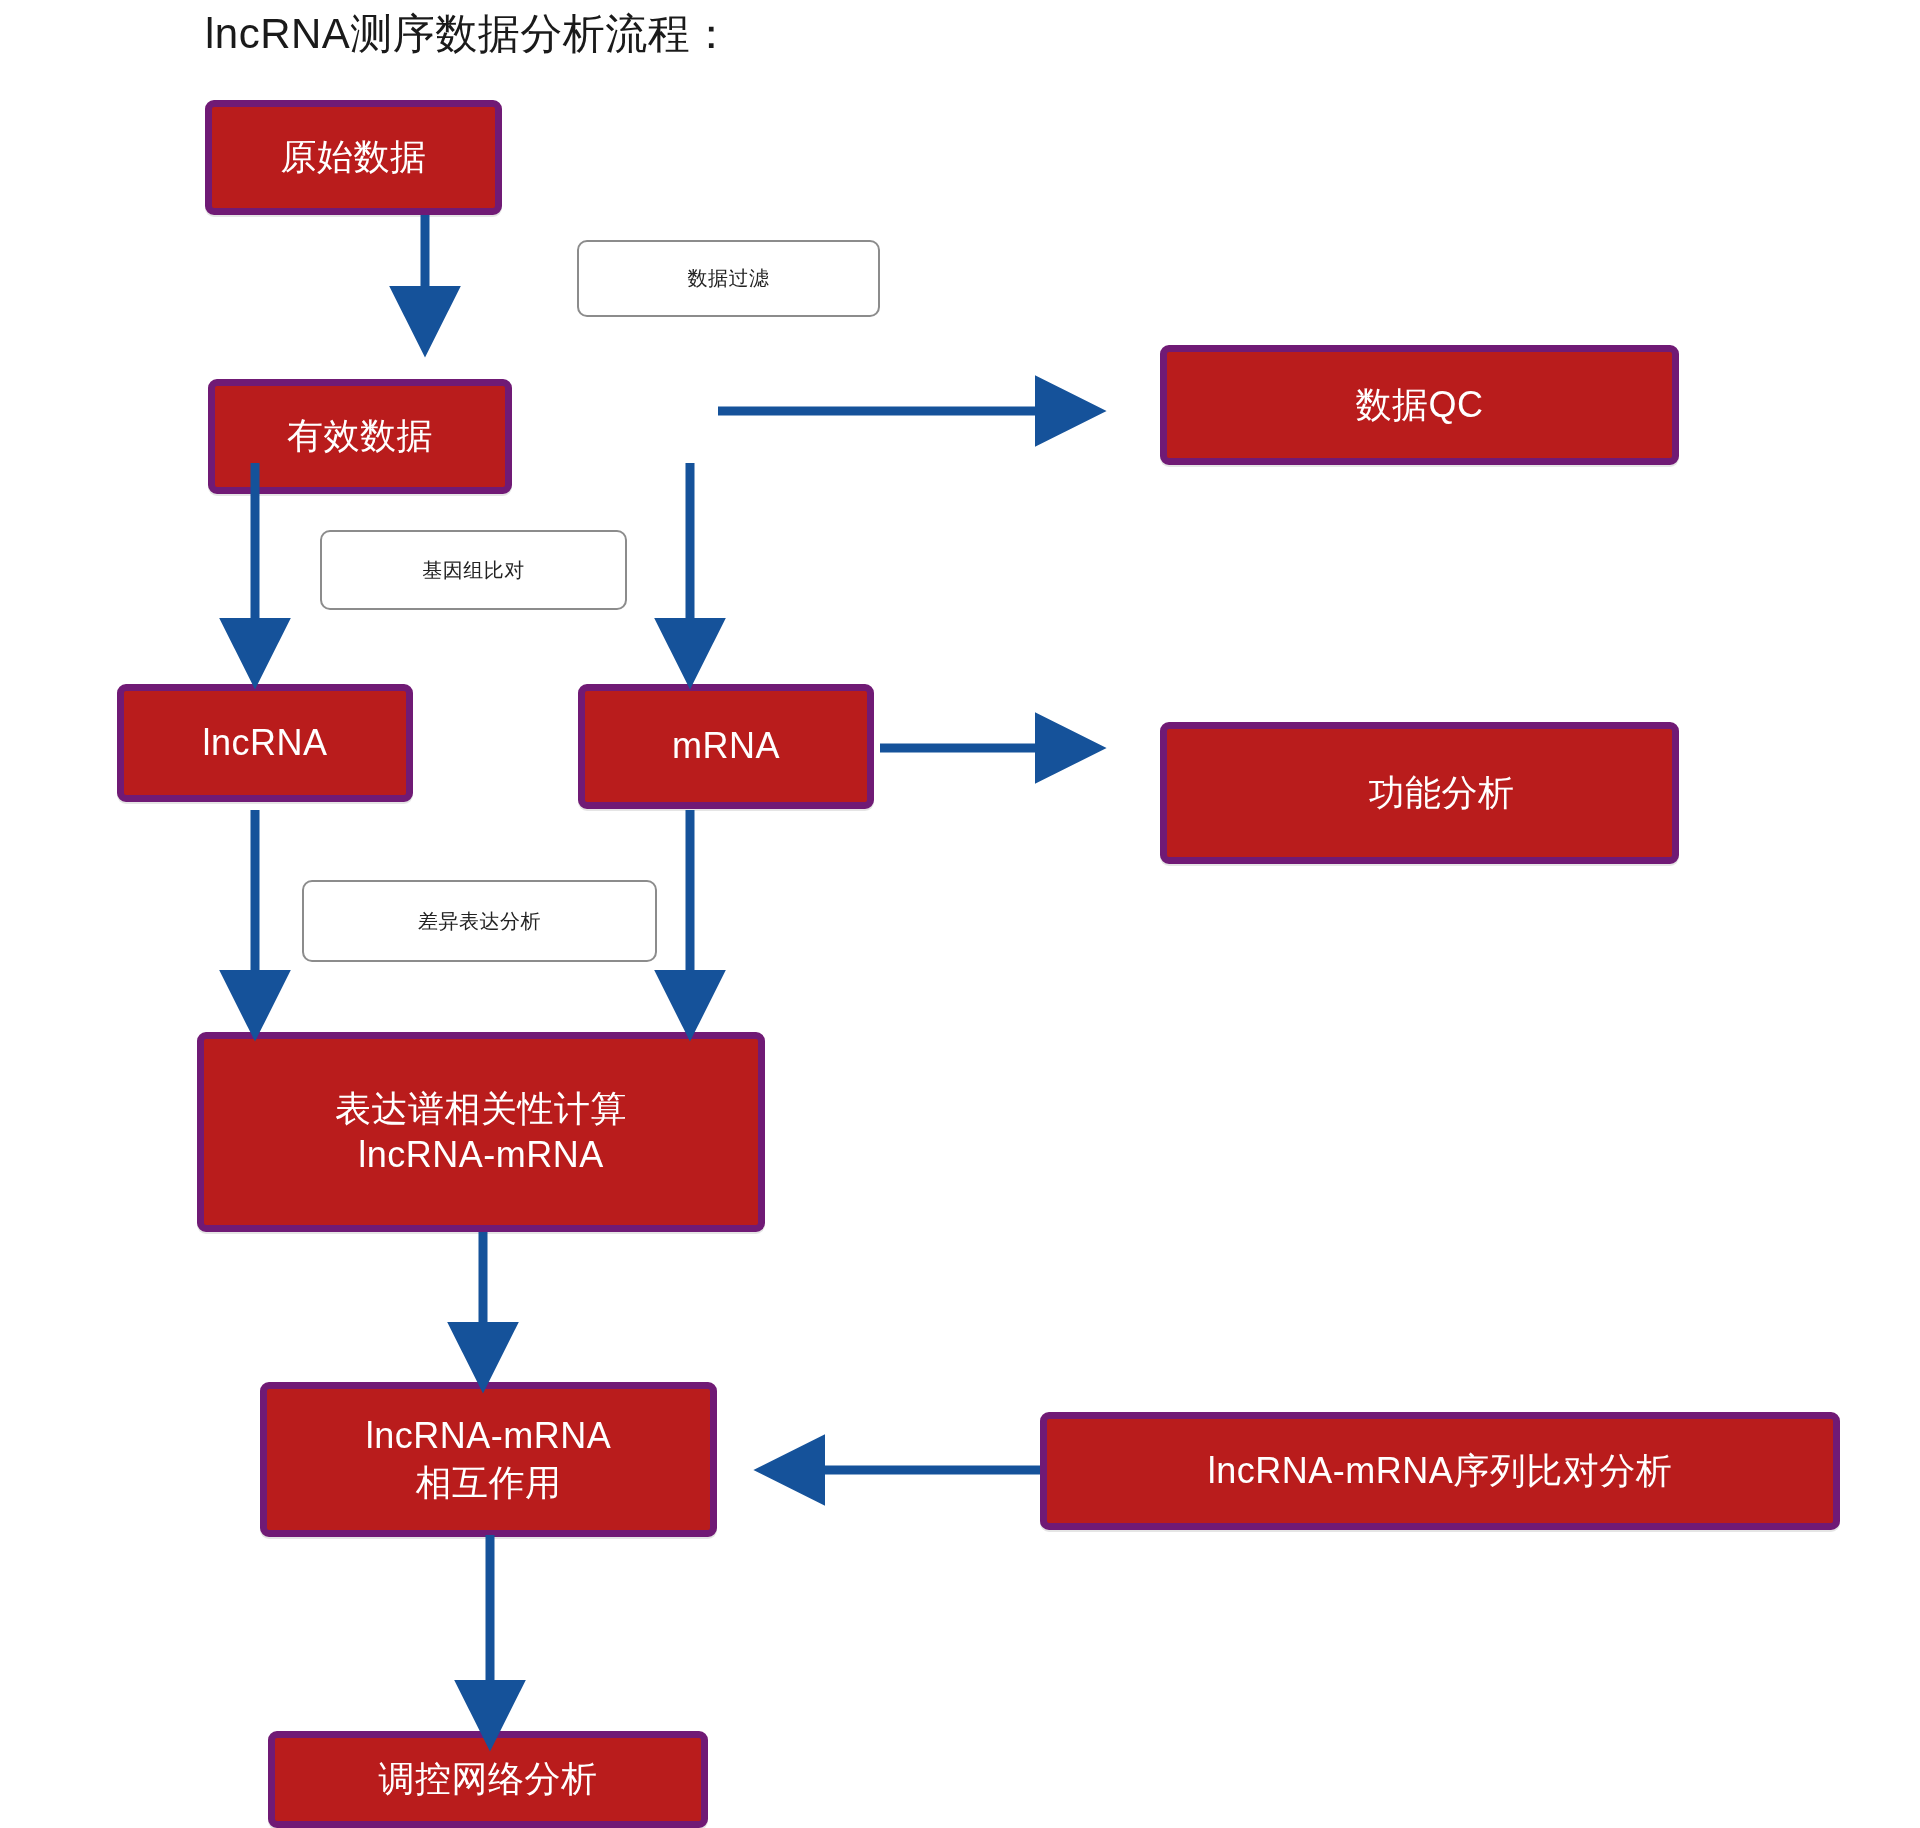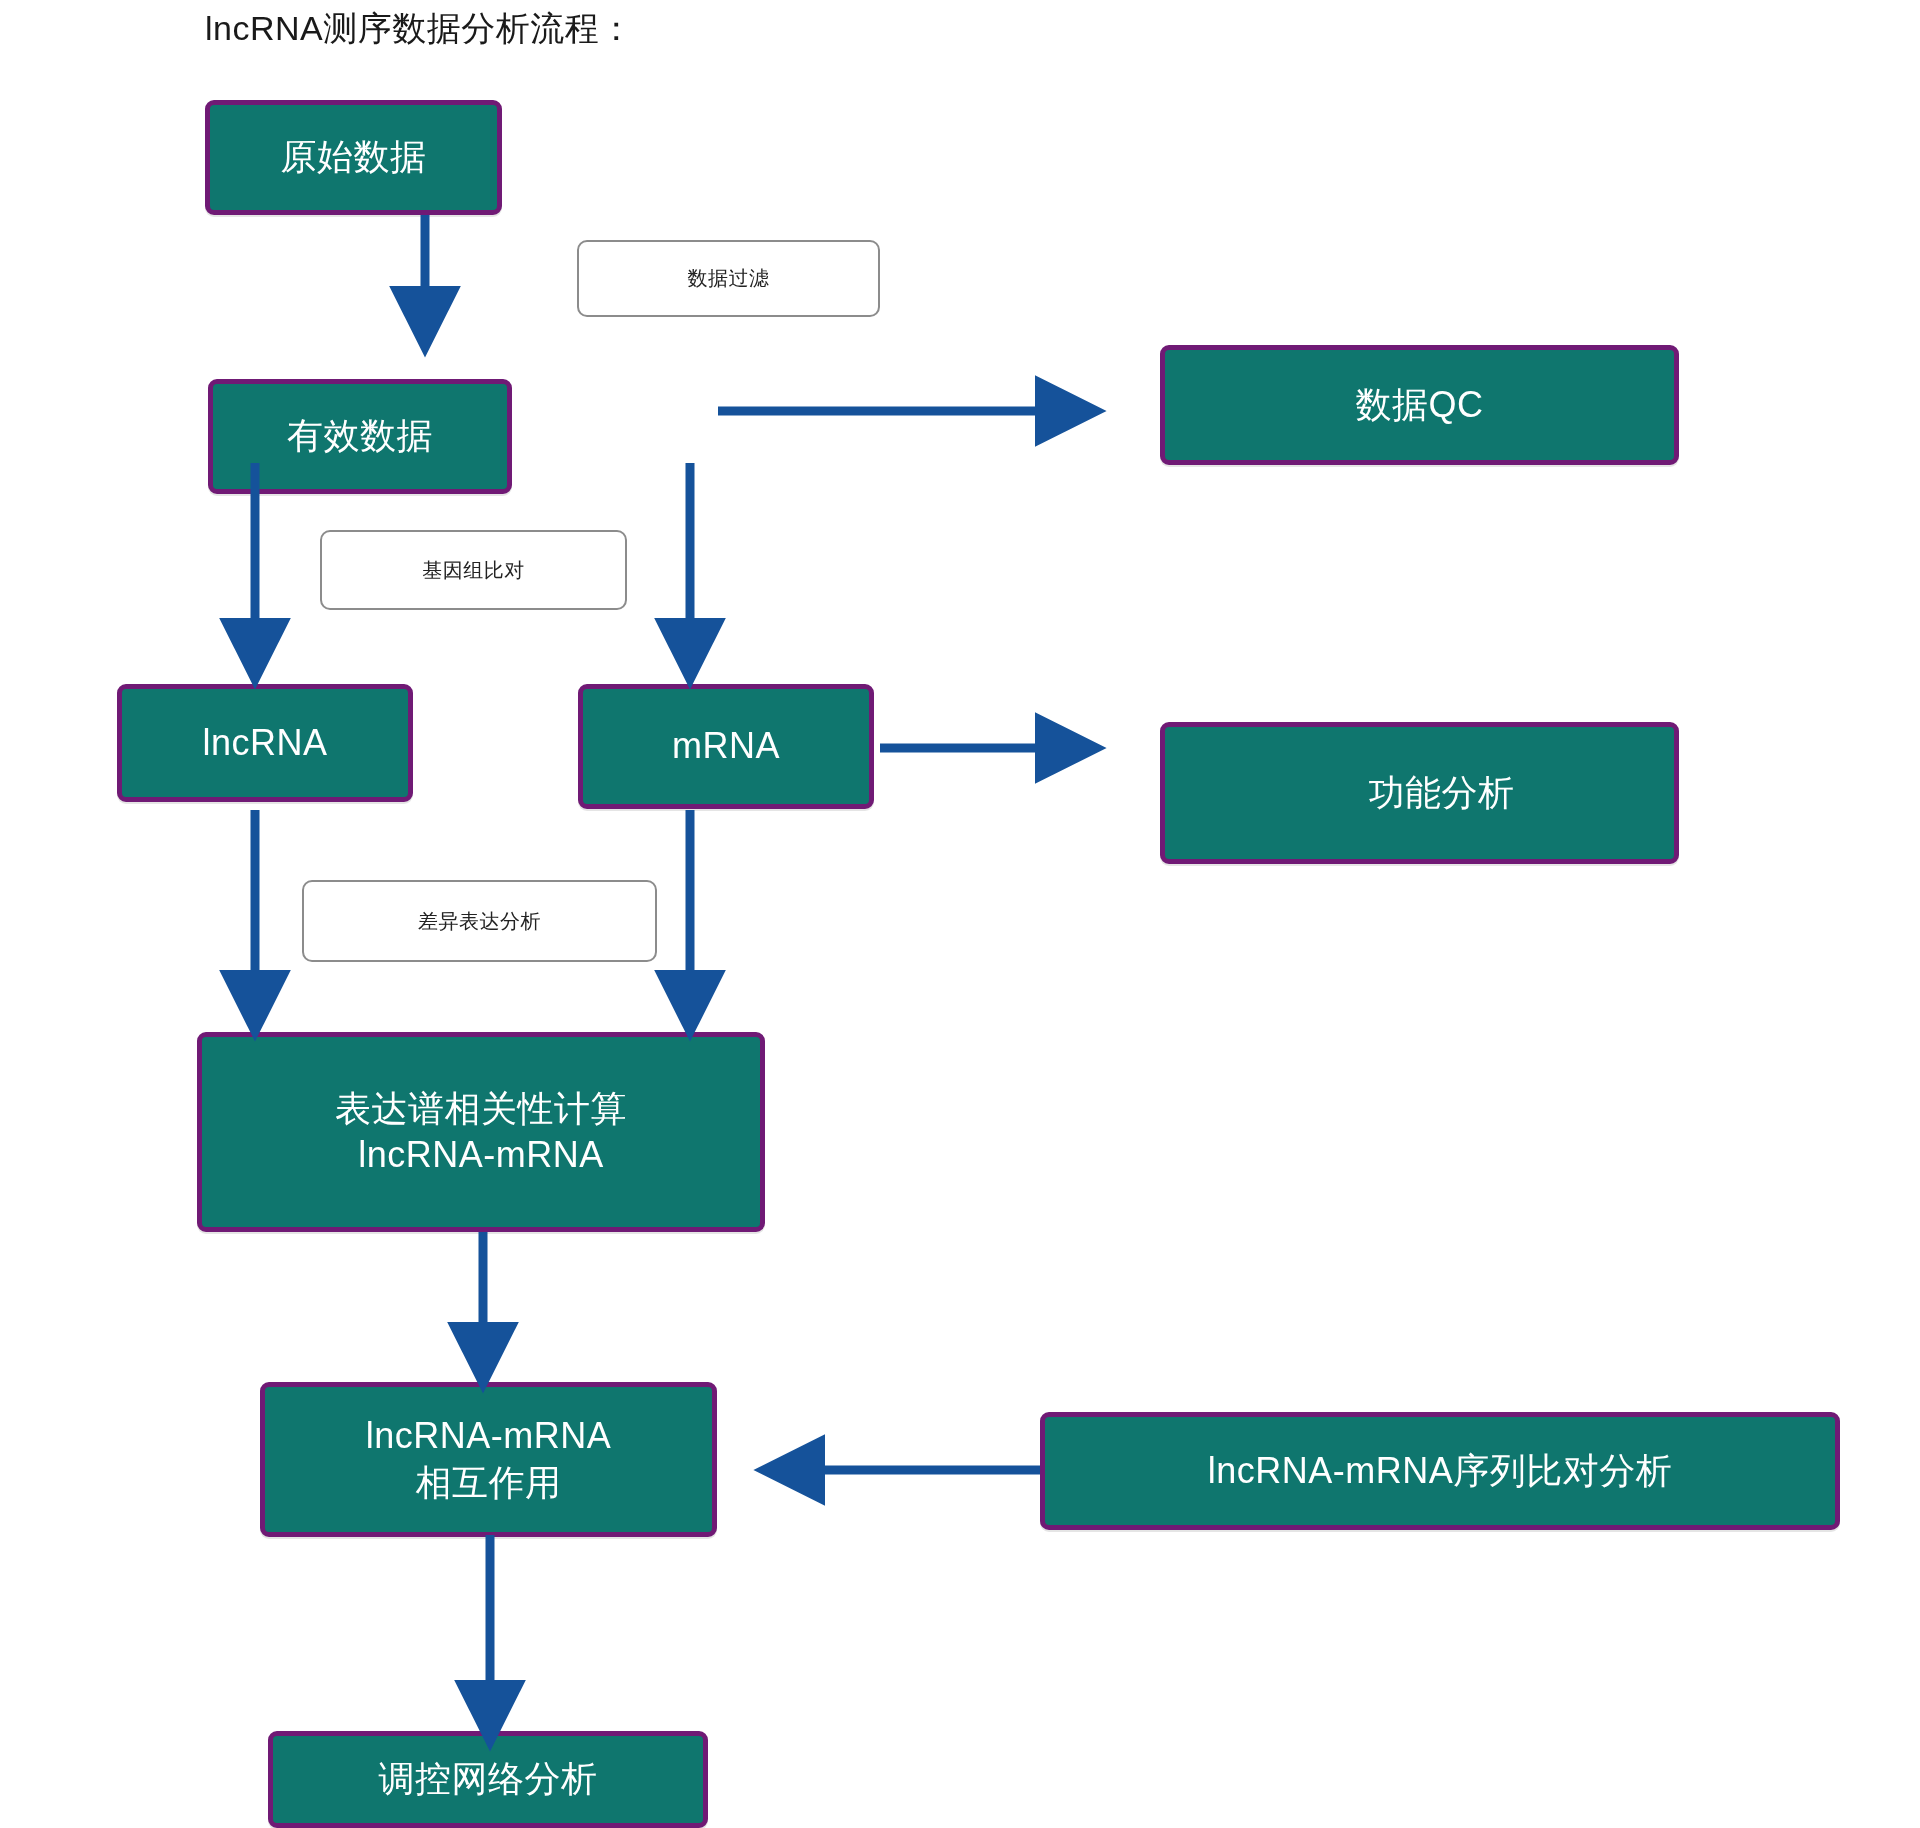--- a/index.html
+++ b/index.html
@@ -17,31 +17,31 @@
   #canvas {
     position: absolute;
     left: 0; top: 0;
     width: 1920px;
     height: 1828px;
   }
   .title {
     position: absolute;
     left: 205px;
     top: 6px;
-    font-size: 34px;
+    font-size: 42px;
     color: #1a1a1a;
     letter-spacing: 0.5px;
     white-space: nowrap;
   }
   
   .node {
     position: absolute;
     box-sizing: border-box;
-    background: #0f766e;
-    border: 5px solid #701a75;
+    background: #b91c1c;
+    border: 7px solid #701a75;
     border-radius: 9px;
     color: #ffffff;
     display: flex;
     align-items: center;
     justify-content: center;
     text-align: center;
     line-height: 1.28;
     font-size: 36px;
     letter-spacing: 0.5px;
     box-shadow: 0 2px 0 rgba(0,0,0,0.10);

